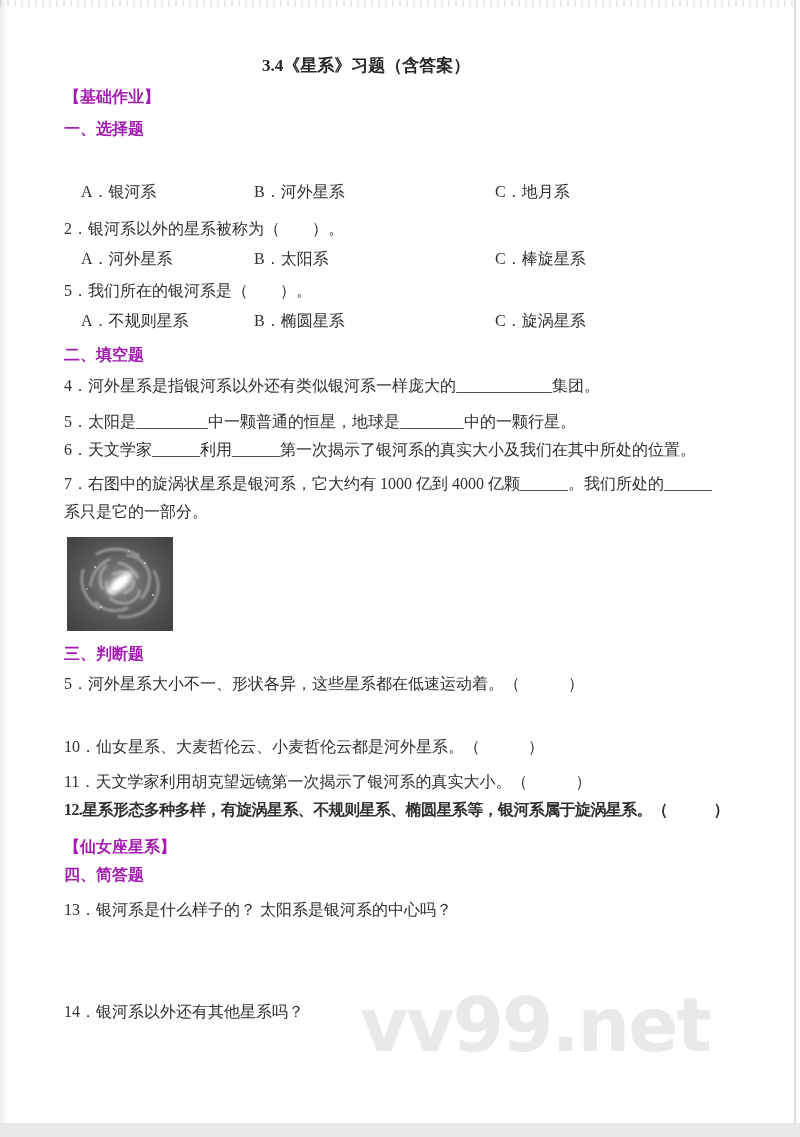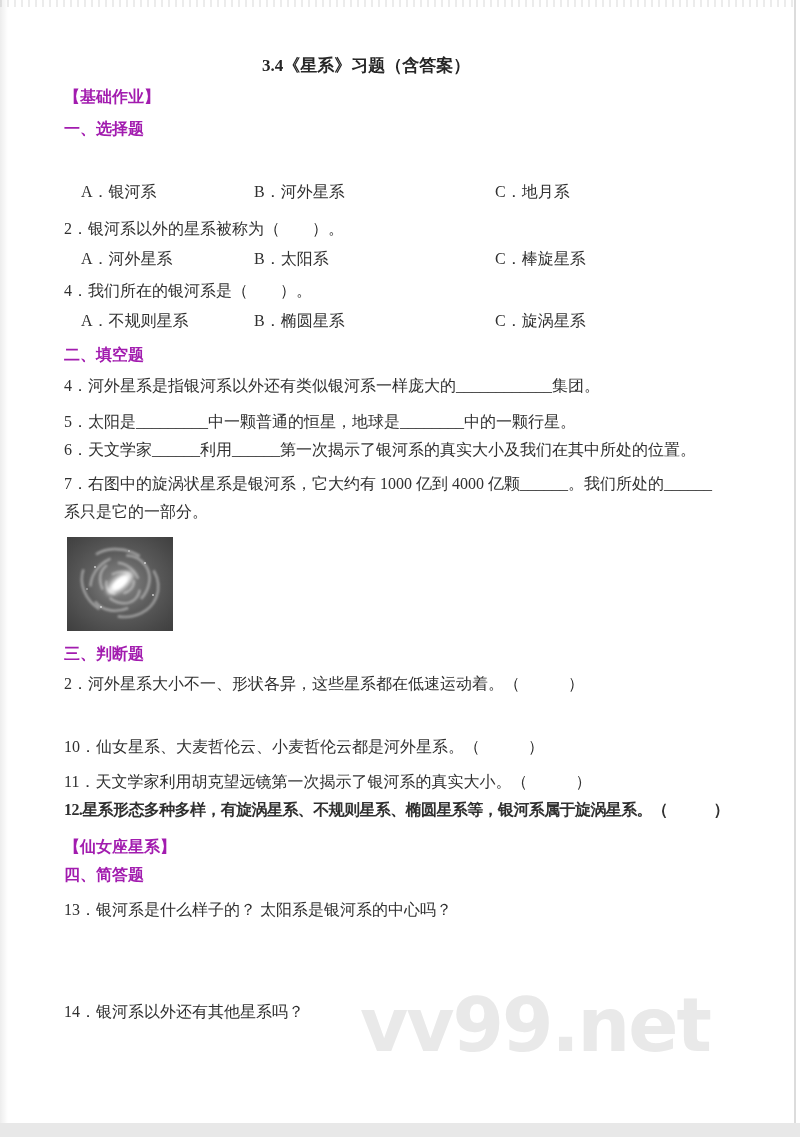--- a/index.html
+++ b/index.html
@@ -81,21 +81,21 @@
     <span class="opt-c">C．地月系</span>
   </div>
 
   <div class="ln" style="top:218px">2．银河系以外的星系被称为（　　）。</div>
   <div class="ln opt-row" style="top:248px">
     <span class="opt-a">A．河外星系</span>
     <span class="opt-b">B．太阳系</span>
     <span class="opt-c">C．棒旋星系</span>
   </div>
 
-  <div class="ln" style="top:280px">4．我们所在的银河系是（　　）。</div>
+  <div class="ln" style="top:280px">5．我们所在的银河系是（　　）。</div>
   <div class="ln opt-row" style="top:310px">
     <span class="opt-a">A．不规则星系</span>
     <span class="opt-b">B．椭圆星系</span>
     <span class="opt-c">C．旋涡星系</span>
   </div>
 
   <div class="ln bold" style="top:344px">二、填空题</div>
 
   <div class="ln" style="top:375px">4．河外星系是指银河系以外还有类似银河系一样庞大的____________集团。</div>
   <div class="ln" style="top:411px">5．太阳是_________中一颗普通的恒星，地球是________中的一颗行星。</div>
@@ -135,21 +135,21 @@
           <circle cx="20" cy="52" r="0.8"></circle>
       </g>
       <ellipse cx="53" cy="46" rx="16" ry="6.5" transform="rotate(-40 53 46)" fill="#f2f2f2" filter="url(#b2)"></ellipse>
       <ellipse cx="53" cy="46" rx="9" ry="3.8" transform="rotate(-40 53 46)" fill="#ffffff" filter="url(#b1)"></ellipse>
       <ellipse cx="53" cy="46" rx="5.5" ry="2.4" transform="rotate(-40 53 46)" fill="#ffffff"></ellipse>
     </svg>
   </div>
 
   <div class="ln bold" style="top:643px">三、判断题</div>
 
-  <div class="ln" style="top:673px">2．河外星系大小不一、形状各异，这些星系都在低速运动着。（　　　）</div>
+  <div class="ln" style="top:673px">5．河外星系大小不一、形状各异，这些星系都在低速运动着。（　　　）</div>
   <div class="ln" style="top:736px">10．仙女星系、大麦哲伦云、小麦哲伦云都是河外星系。（　　　）</div>
   <div class="ln" style="top:771px">11．天文学家利用胡克望远镜第一次揭示了银河系的真实大小。（　　　）</div>
   <div class="ln tight" style="top:799px">12.星系形态多种多样，有旋涡星系、不规则星系、椭圆星系等，银河系属于旋涡星系。（　　　）</div>
 
   <div class="ln bold" style="top:836px">【仙女座星系】</div>
   <div class="ln bold" style="top:864px">四、简答题</div>
 
   <div class="ln" style="top:899px">13．银河系是什么样子的？ 太阳系是银河系的中心吗？</div>
   <div class="ln" style="top:1001px">14．银河系以外还有其他星系吗？</div>
 

